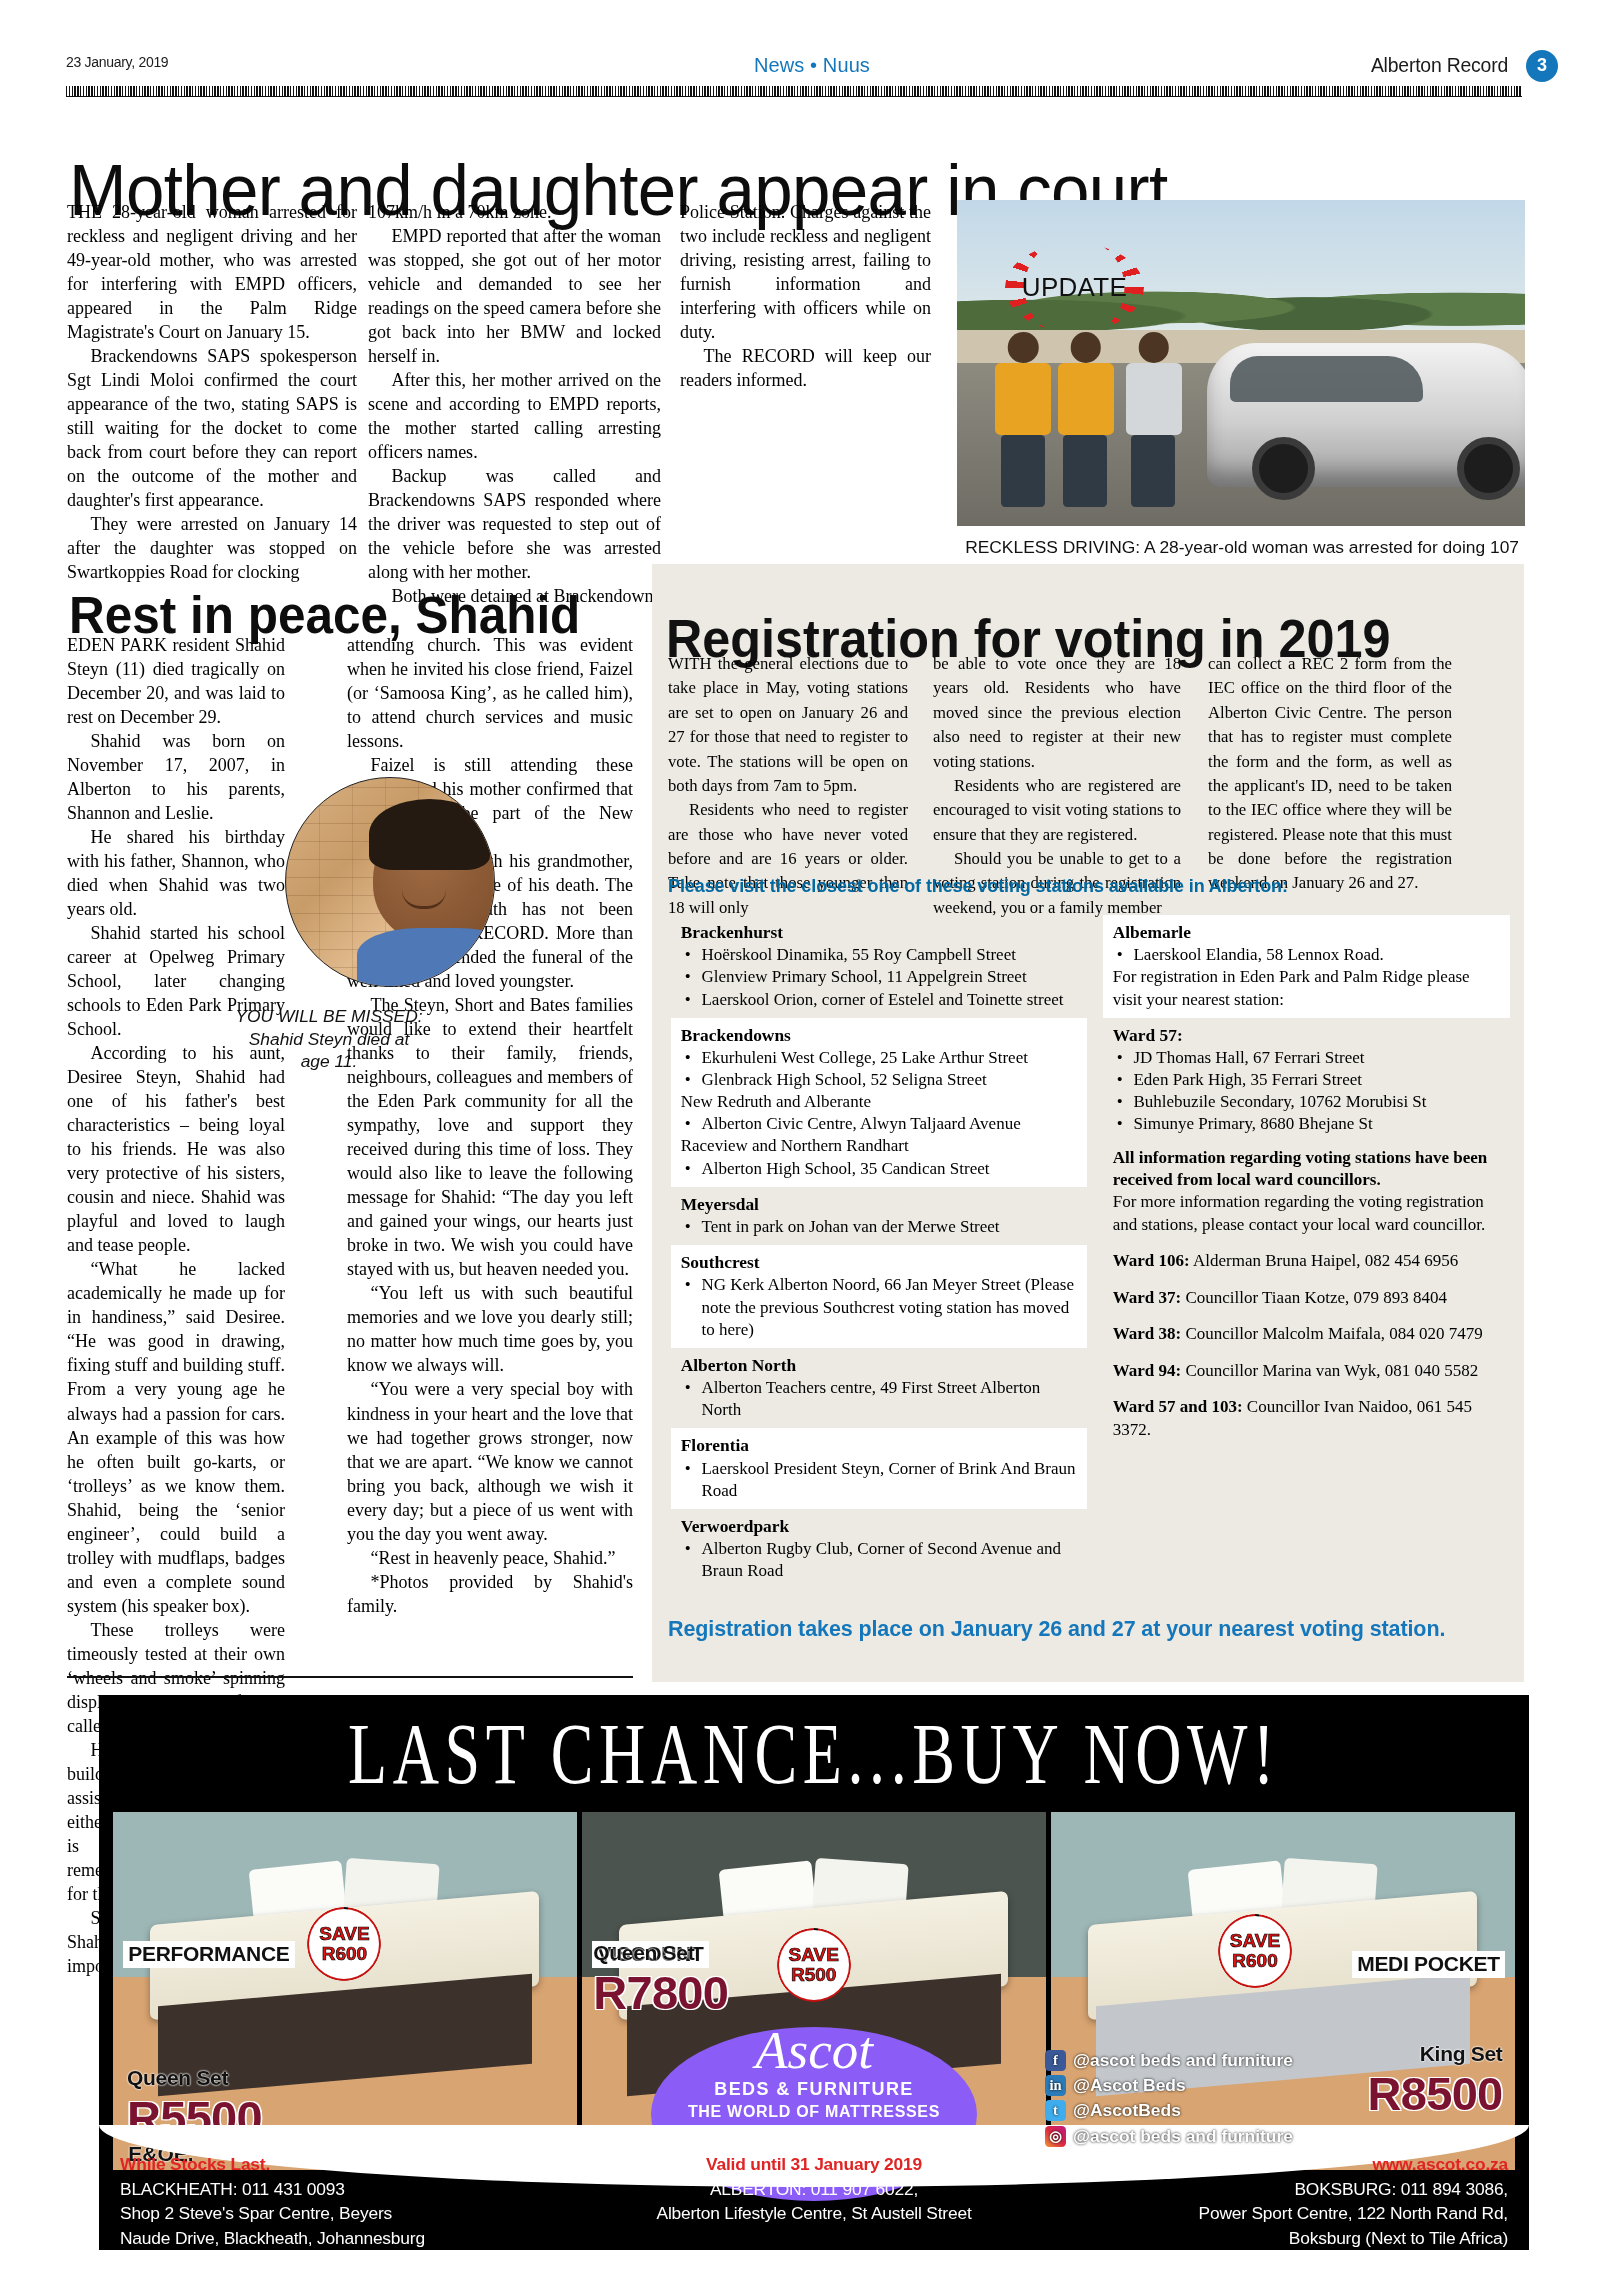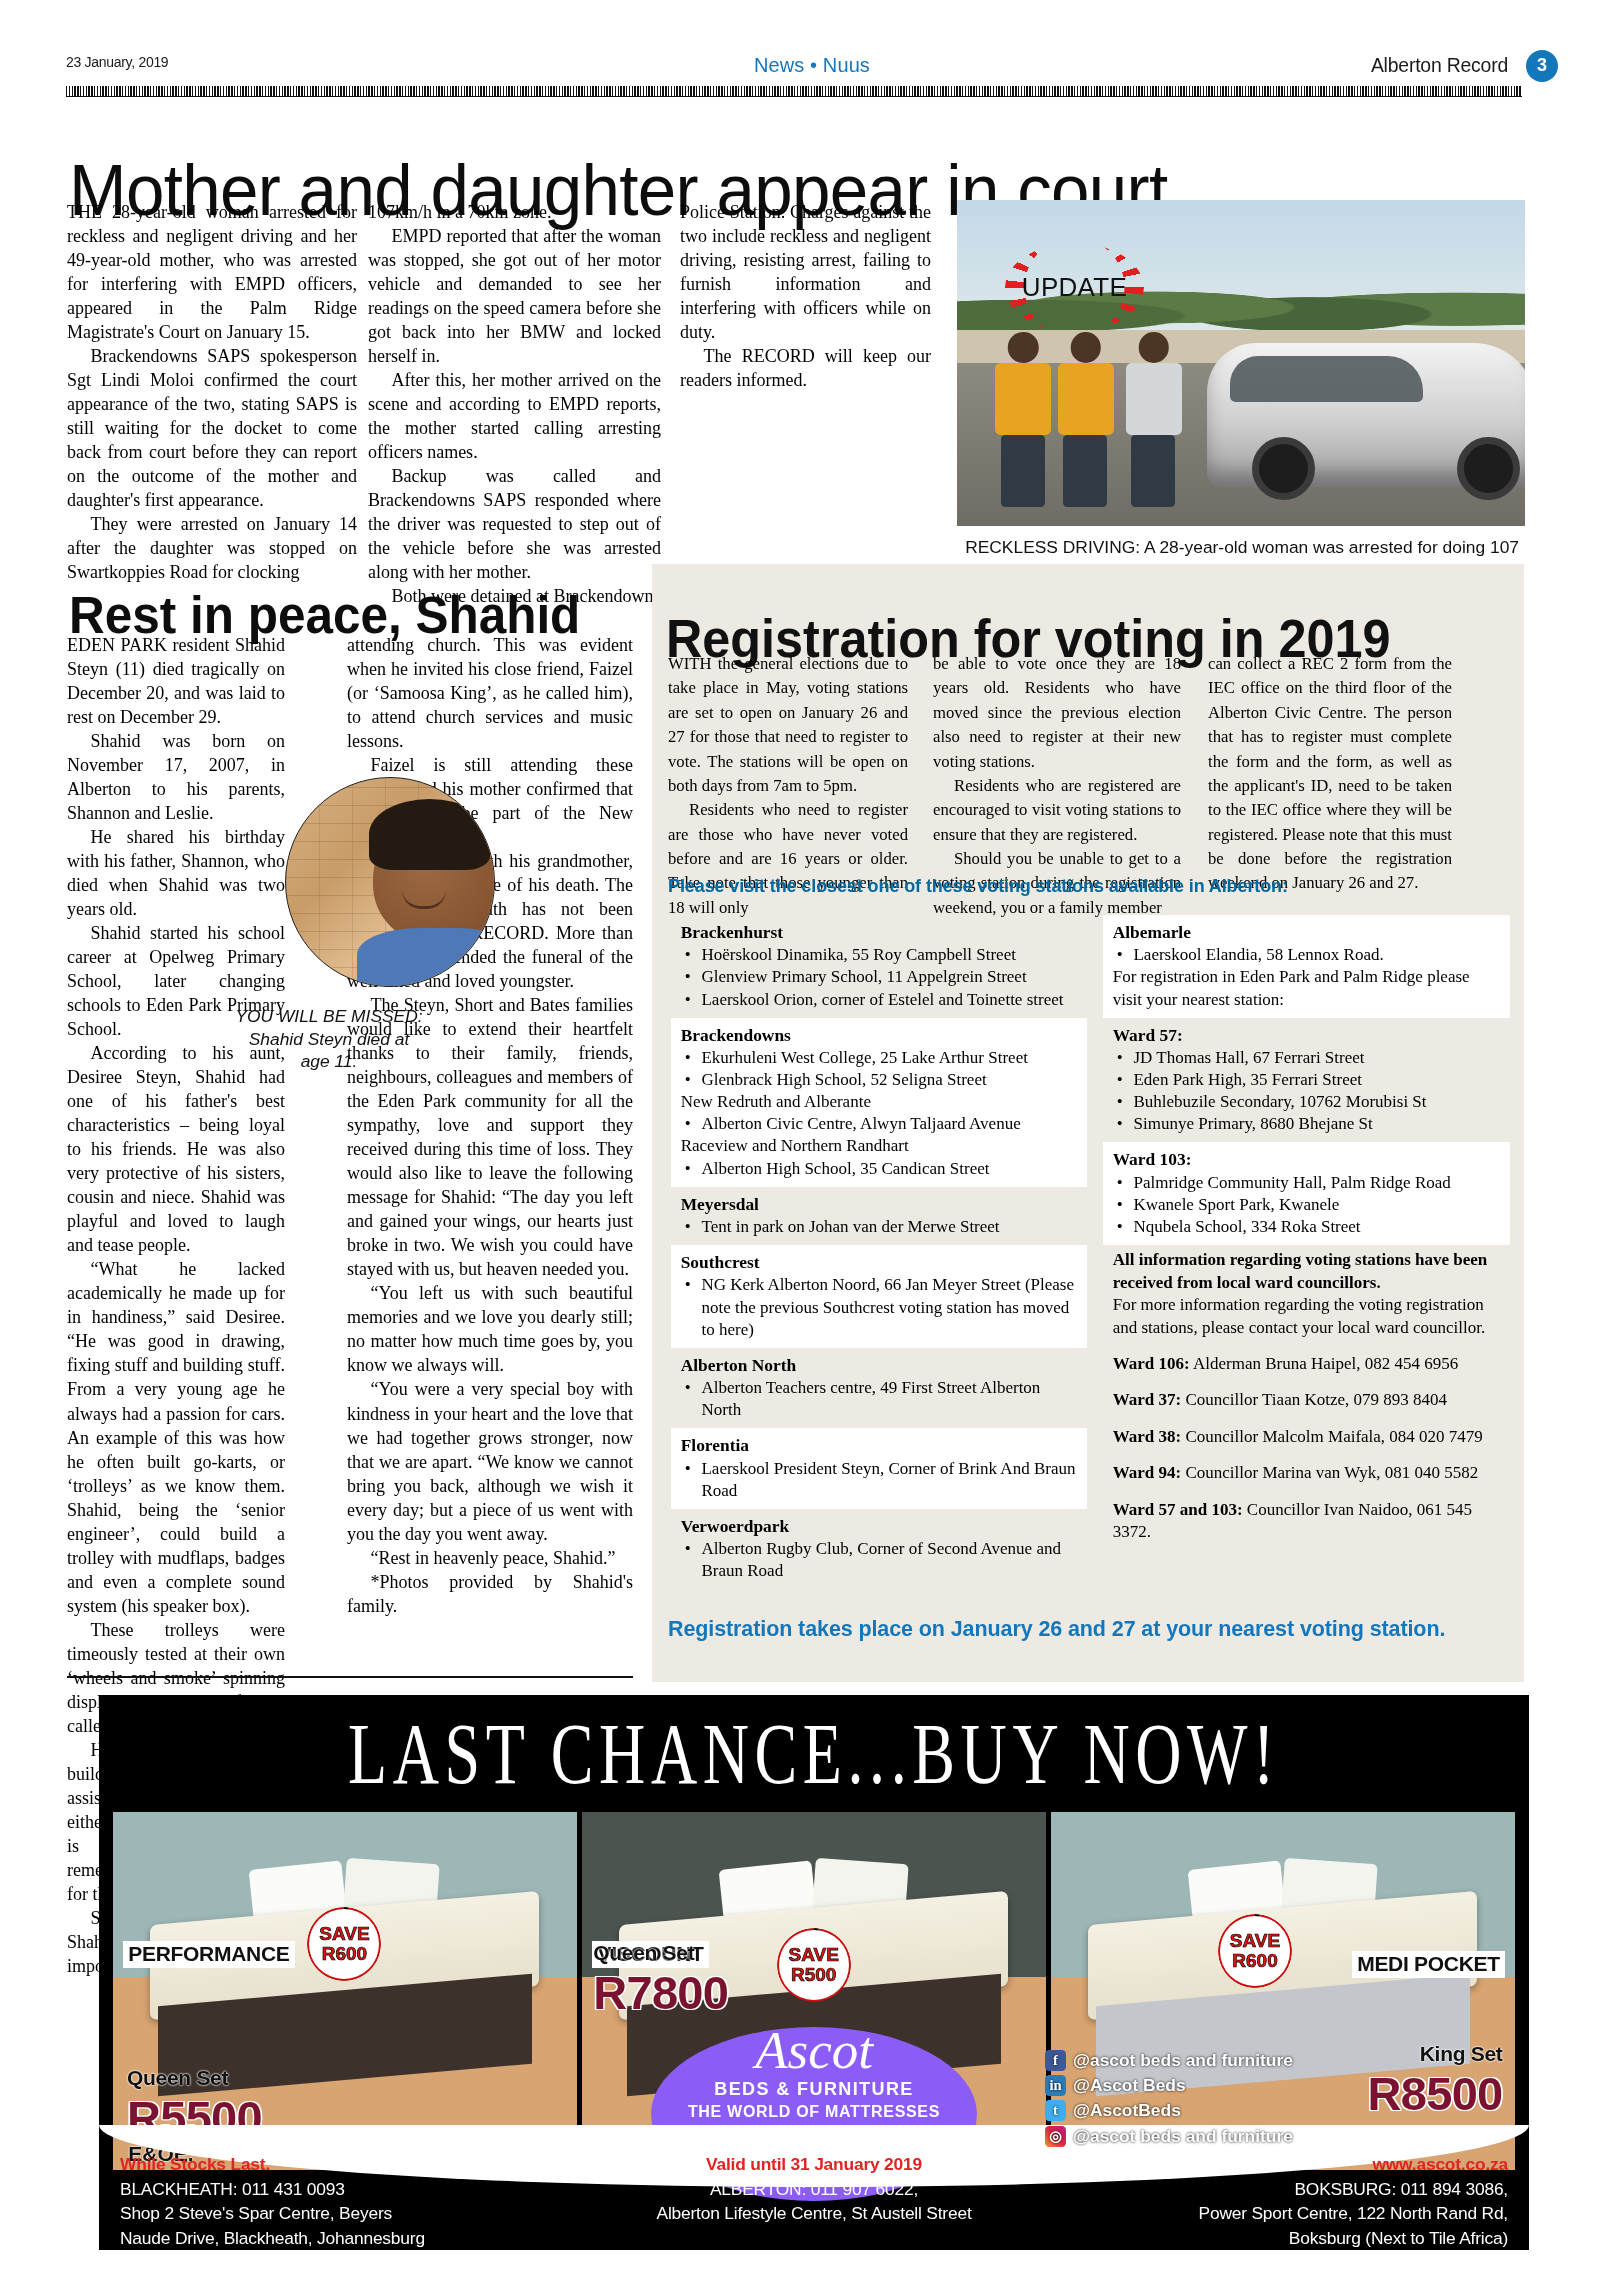--- a/index.html
+++ b/index.html
@@ -352,28 +352,20 @@
         </div>
         <div class="stblock">
           <h4>Ward 57:</h4>
           <ul>
             <li>JD Thomas Hall, 67 Ferrari Street</li>
             <li>Eden Park High, 35 Ferrari Street</li>
             <li>Buhlebuzile Secondary, 10762 Morubisi St</li>
             <li>Simunye Primary, 8680 Bhejane St</li>
           </ul>
         </div>
-        <div class="stblock alt">
-          <h4>Ward 103:</h4>
-          <ul>
-            <li>Palmridge Community Hall, Palm Ridge Road</li>
-            <li>Kwanele Sport Park, Kwanele</li>
-            <li>Nqubela School, 334 Roka Street</li>
-          </ul>
-        </div>
         <div class="stblock info">
           <p class="b">All information regarding voting stations have been received from local ward councillors.</p>
           <p>For more information regarding the voting registration and stations, please contact your local ward councillor.</p>
           <p class="wardline"><b>Ward 106:</b><span> Alderman Bruna Haipel, 082 454 6956</span></p>
           <p class="wardline"><b>Ward 37:</b><span> Councillor Tiaan Kotze, 079 893 8404</span></p>
           <p class="wardline"><b>Ward 38:</b><span> Councillor Malcolm Maifala, 084 020 7479</span></p>
           <p class="wardline"><b>Ward 94:</b><span> Councillor Marina van Wyk, 081 040 5582</span></p>
           <p class="wardline"><b>Ward 57 and 103:</b><span> Councillor Ivan Naidoo, 061 545 3372.</span></p>
         </div>
       </div>

